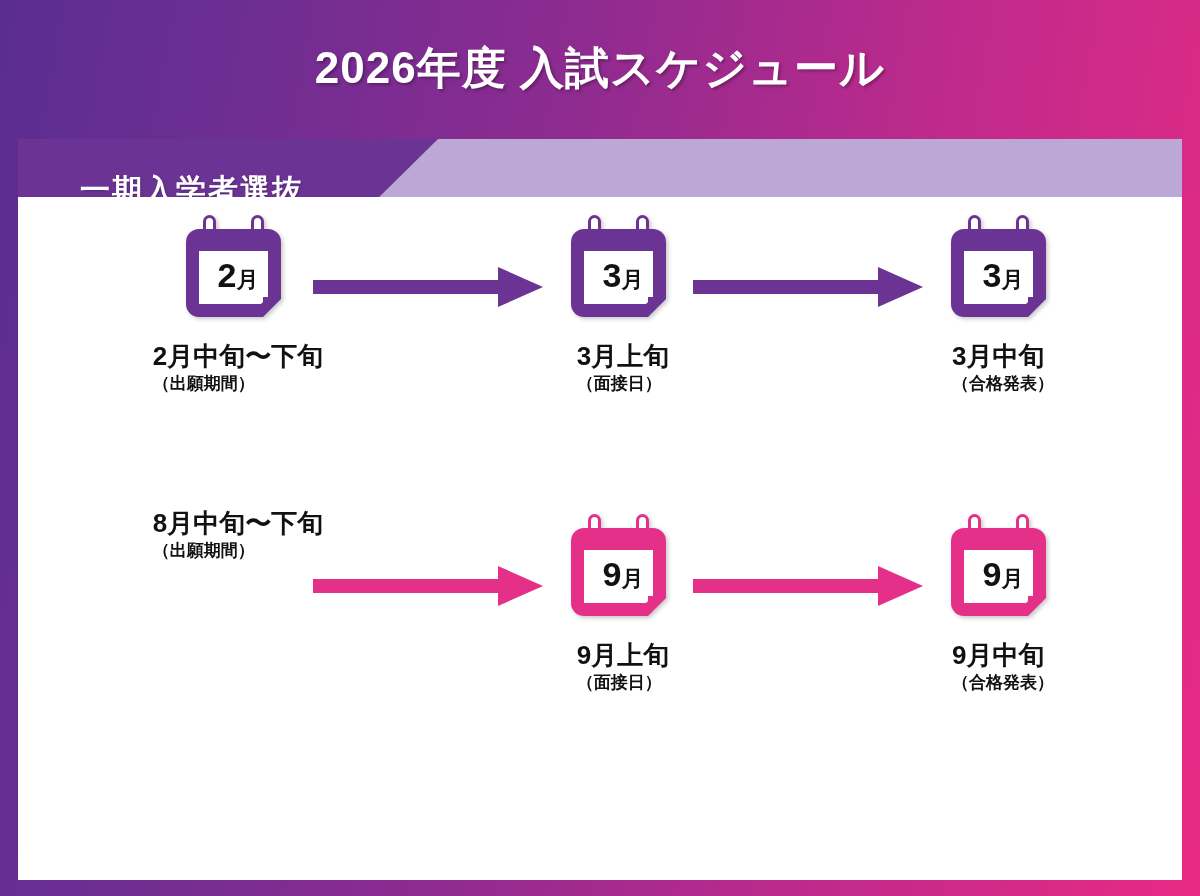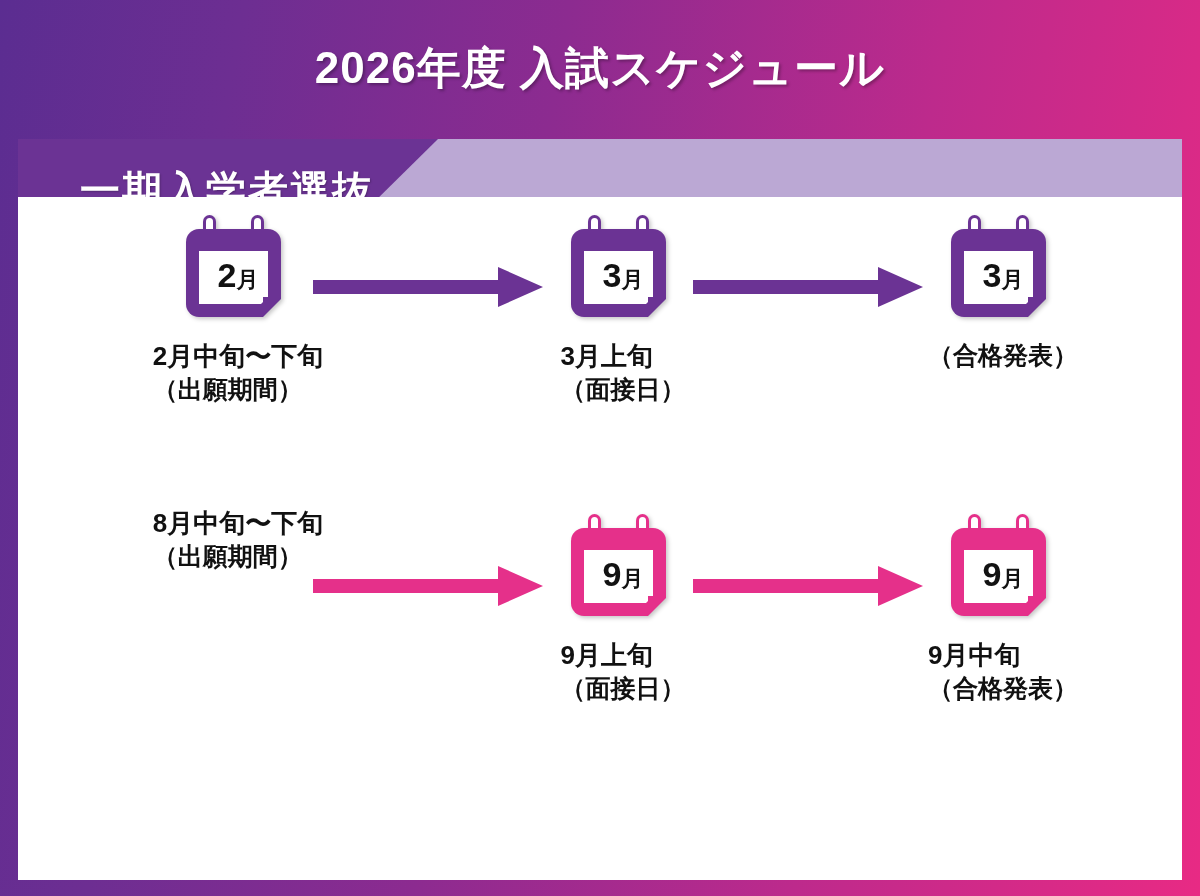--- a/index.html
+++ b/index.html
@@ -67,21 +67,21 @@
     width: 420px;
     display: flex;
     align-items: center;
     clip-path: polygon(0 0, 100% 0, 86% 100%, 0 100%);
   }
   .banner-dark.purple { background: #6b3394; }
   .banner-dark.pink   { background: #e5308a; }
 
   .banner-label {
     color: #ffffff;
-    font-size: 40px;
+    font-size: 30px;
     font-weight: bold;
     letter-spacing: 2px;
     margin-left: 62px;
     text-shadow: 1px 1px 2px rgba(0,0,0,0.25);
     white-space: nowrap;
     margin-top: 44px;
   }
 
   
   .steps {
@@ -126,21 +126,21 @@
   
   .step-label {
     margin-top: 10px;
     text-align: left;
     color: #111111;
     font-weight: bold;
     line-height: 1.32;
     white-space: nowrap;
   }
   .label-main { font-size: 26px; }
-  .label-sub  { font-size: 25px; }
+  .label-sub  { font-size: 17px; }
 
   
   .arrow {
     position: absolute;
     top: 70px;
     height: 40px;
   }
   .arrow svg { display: block; }
   .arrow-0 { left: 295px; width: 230px; }
   .arrow-1 { left: 675px; width: 230px; }
@@ -222,20 +222,21 @@
             <rect x="21" y="5" width="7" height="20" rx="3.5" fill="#ffffff"></rect>
             <rect x="66" y="2" width="13" height="26" rx="6.5" fill="#6b3394"></rect>
             <rect x="69" y="5" width="7" height="20" rx="3.5" fill="#ffffff"></rect>
             <path d="M14,16 H83 a13,13 0 0 1 13,13 V86 L78,104 H14 a13,13 0 0 1 -13,-13 V29 a13,13 0 0 1 13,-13 Z" fill="#6b3394"></path>
             <path d="M14,38 H83 V84 L76,91 H14 Z" fill="#ffffff"></path>
             <path d="M96,84 L78,84 L78,102 Z" fill="#6b3394"></path>
           </svg>
           <div class="cal-month"><span>3</span><span class="suffix">月</span></div>
         </div>
         <div class="step-label">
+          <div class="label-main">3月中旬</div>
           <div class="label-sub">（合格発表）</div>
         </div>
       </div>
 
     </div>
   </div>
 
   <div class="section section-2">
 
 

